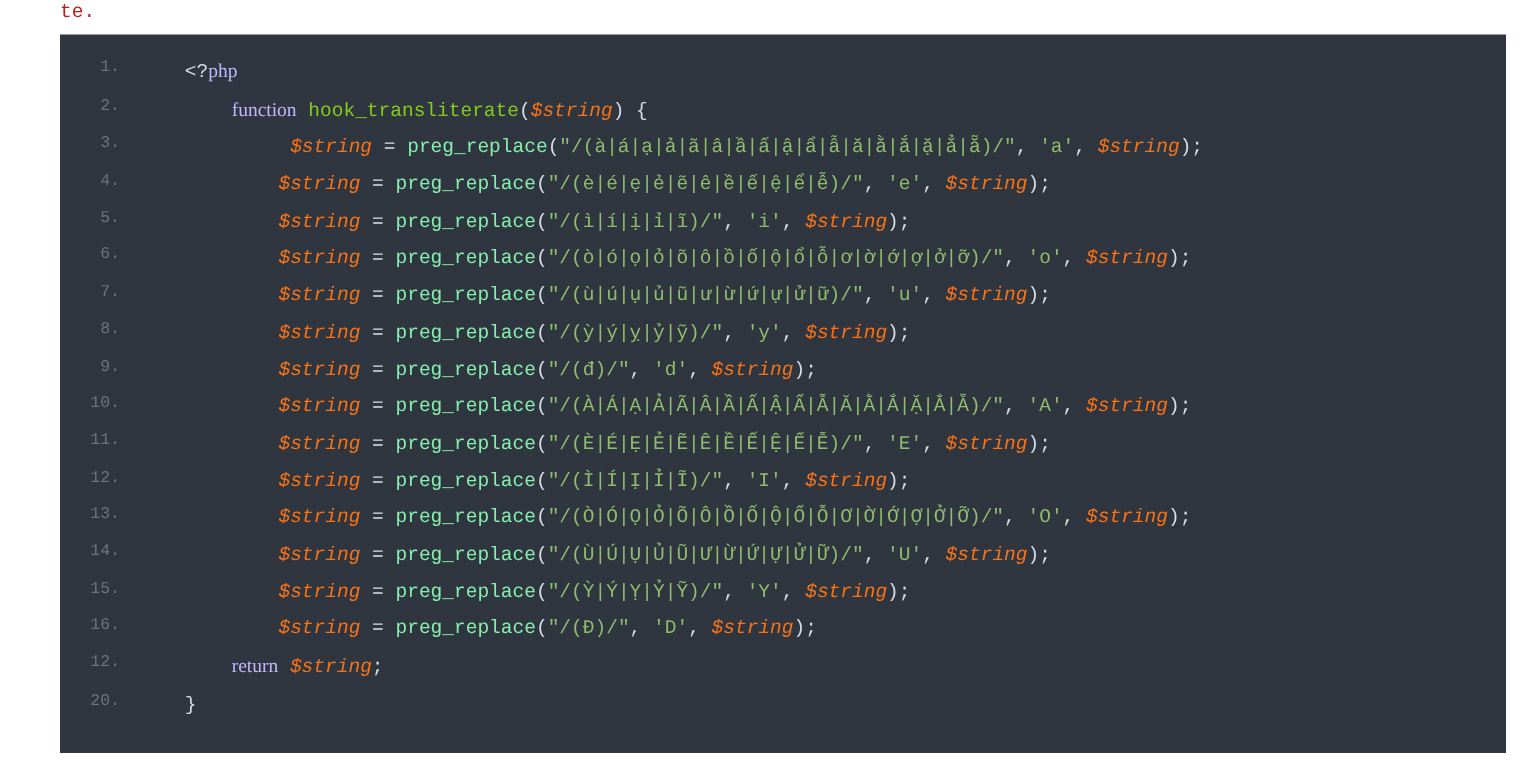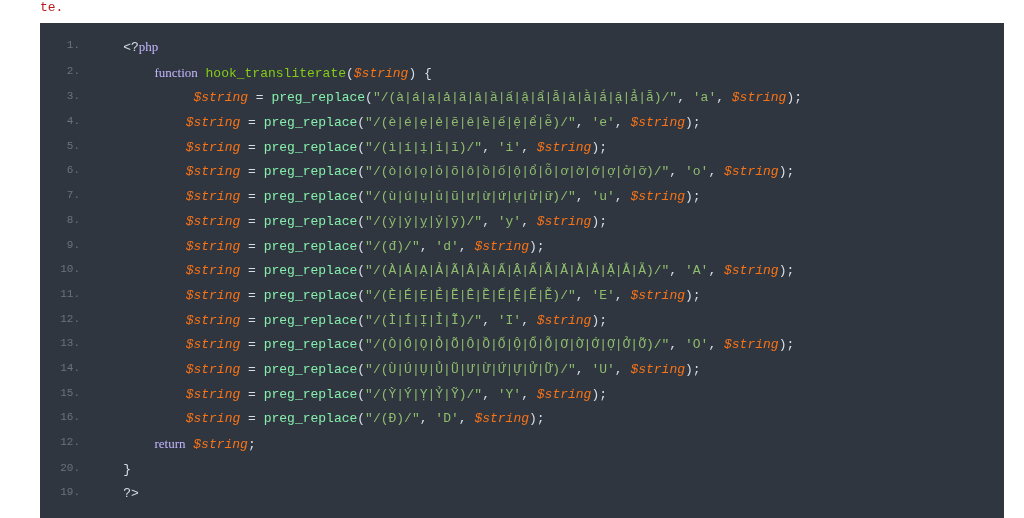--- a/index.html
+++ b/index.html
@@ -65,15 +65,14 @@
       <div class="code-line"><span class="ln">9.</span><span class="line-content"><span>            </span><span class="var-cyan">$string</span><span class="op"> </span><span class="op">=</span><span class="op"> </span><span class="fn-blue">preg_replace</span><span class="punct">(</span><span class="str-green">"/(đ)/"</span><span class="punct">,</span><span class="op"> </span><span class="str-green">'d'</span><span class="punct">,</span><span class="op"> </span><span class="var-cyan">$string</span><span class="punct">)</span><span class="punct">;</span></span></div>
       <div class="code-line"><span class="ln">10.</span><span class="line-content"><span>            </span><span class="var-cyan">$string</span><span class="op"> </span><span class="op">=</span><span class="op"> </span><span class="fn-blue">preg_replace</span><span class="punct">(</span><span class="str-green">"/(À|Á|Ạ|Ả|Ã|Â|Ầ|Ấ|Ậ|Ẩ|Ẫ|Ă|Ằ|Ắ|Ặ|Ẳ|Ẵ)/"</span><span class="punct">,</span><span class="op"> </span><span class="str-green">'A'</span><span class="punct">,</span><span class="op"> </span><span class="var-cyan">$string</span><span class="punct">)</span><span class="punct">;</span></span></div>
       <div class="code-line"><span class="ln">11.</span><span class="line-content"><span>            </span><span class="var-cyan">$string</span><span class="op"> </span><span class="op">=</span><span class="op"> </span><span class="fn-blue">preg_replace</span><span class="punct">(</span><span class="str-green">"/(È|É|Ẹ|Ẻ|Ẽ|Ê|Ề|Ế|Ệ|Ể|Ễ)/"</span><span class="punct">,</span><span class="op"> </span><span class="str-green">'E'</span><span class="punct">,</span><span class="op"> </span><span class="var-cyan">$string</span><span class="punct">)</span><span class="punct">;</span></span></div>
       <div class="code-line"><span class="ln">12.</span><span class="line-content"><span>            </span><span class="var-cyan">$string</span><span class="op"> </span><span class="op">=</span><span class="op"> </span><span class="fn-blue">preg_replace</span><span class="punct">(</span><span class="str-green">"/(Ì|Í|Ị|Ỉ|Ĩ)/"</span><span class="punct">,</span><span class="op"> </span><span class="str-green">'I'</span><span class="punct">,</span><span class="op"> </span><span class="var-cyan">$string</span><span class="punct">)</span><span class="punct">;</span></span></div>
       <div class="code-line"><span class="ln">13.</span><span class="line-content"><span>            </span><span class="var-cyan">$string</span><span class="op"> </span><span class="op">=</span><span class="op"> </span><span class="fn-blue">preg_replace</span><span class="punct">(</span><span class="str-green">"/(Ò|Ó|Ọ|Ỏ|Õ|Ô|Ồ|Ố|Ộ|Ổ|Ỗ|Ơ|Ờ|Ớ|Ợ|Ở|Ỡ)/"</span><span class="punct">,</span><span class="op"> </span><span class="str-green">'O'</span><span class="punct">,</span><span class="op"> </span><span class="var-cyan">$string</span><span class="punct">)</span><span class="punct">;</span></span></div>
       <div class="code-line"><span class="ln">14.</span><span class="line-content"><span>            </span><span class="var-cyan">$string</span><span class="op"> </span><span class="op">=</span><span class="op"> </span><span class="fn-blue">preg_replace</span><span class="punct">(</span><span class="str-green">"/(Ù|Ú|Ụ|Ủ|Ũ|Ư|Ừ|Ứ|Ự|Ử|Ữ)/"</span><span class="punct">,</span><span class="op"> </span><span class="str-green">'U'</span><span class="punct">,</span><span class="op"> </span><span class="var-cyan">$string</span><span class="punct">)</span><span class="punct">;</span></span></div>
       <div class="code-line"><span class="ln">15.</span><span class="line-content"><span>            </span><span class="var-cyan">$string</span><span class="op"> </span><span class="op">=</span><span class="op"> </span><span class="fn-blue">preg_replace</span><span class="punct">(</span><span class="str-green">"/(Ỳ|Ý|Ỵ|Ỷ|Ỹ)/"</span><span class="punct">,</span><span class="op"> </span><span class="str-green">'Y'</span><span class="punct">,</span><span class="op"> </span><span class="var-cyan">$string</span><span class="punct">)</span><span class="punct">;</span></span></div>
       <div class="code-line"><span class="ln">16.</span><span class="line-content"><span>            </span><span class="var-cyan">$string</span><span class="op"> </span><span class="op">=</span><span class="op"> </span><span class="fn-blue">preg_replace</span><span class="punct">(</span><span class="str-green">"/(Đ)/"</span><span class="punct">,</span><span class="op"> </span><span class="str-green">'D'</span><span class="punct">,</span><span class="op"> </span><span class="var-cyan">$string</span><span class="punct">)</span><span class="punct">;</span></span></div>
       <div class="code-line"><span class="ln">12.</span><span class="line-content"><span>        </span><span class="kw-pink">return</span><span class="op"> </span><span class="var-cyan">$string</span><span class="punct">;</span></span></div>
       <div class="code-line"><span class="ln">20.</span><span class="line-content"><span>    </span><span class="punct">}</span></span></div>
-      <div class="code-line"><span class="ln">19.</span><span class="line-content"><span>    </span><span class="op">?&gt;</span></span></div>
     </div>
 </div>
 
 </body></html>

